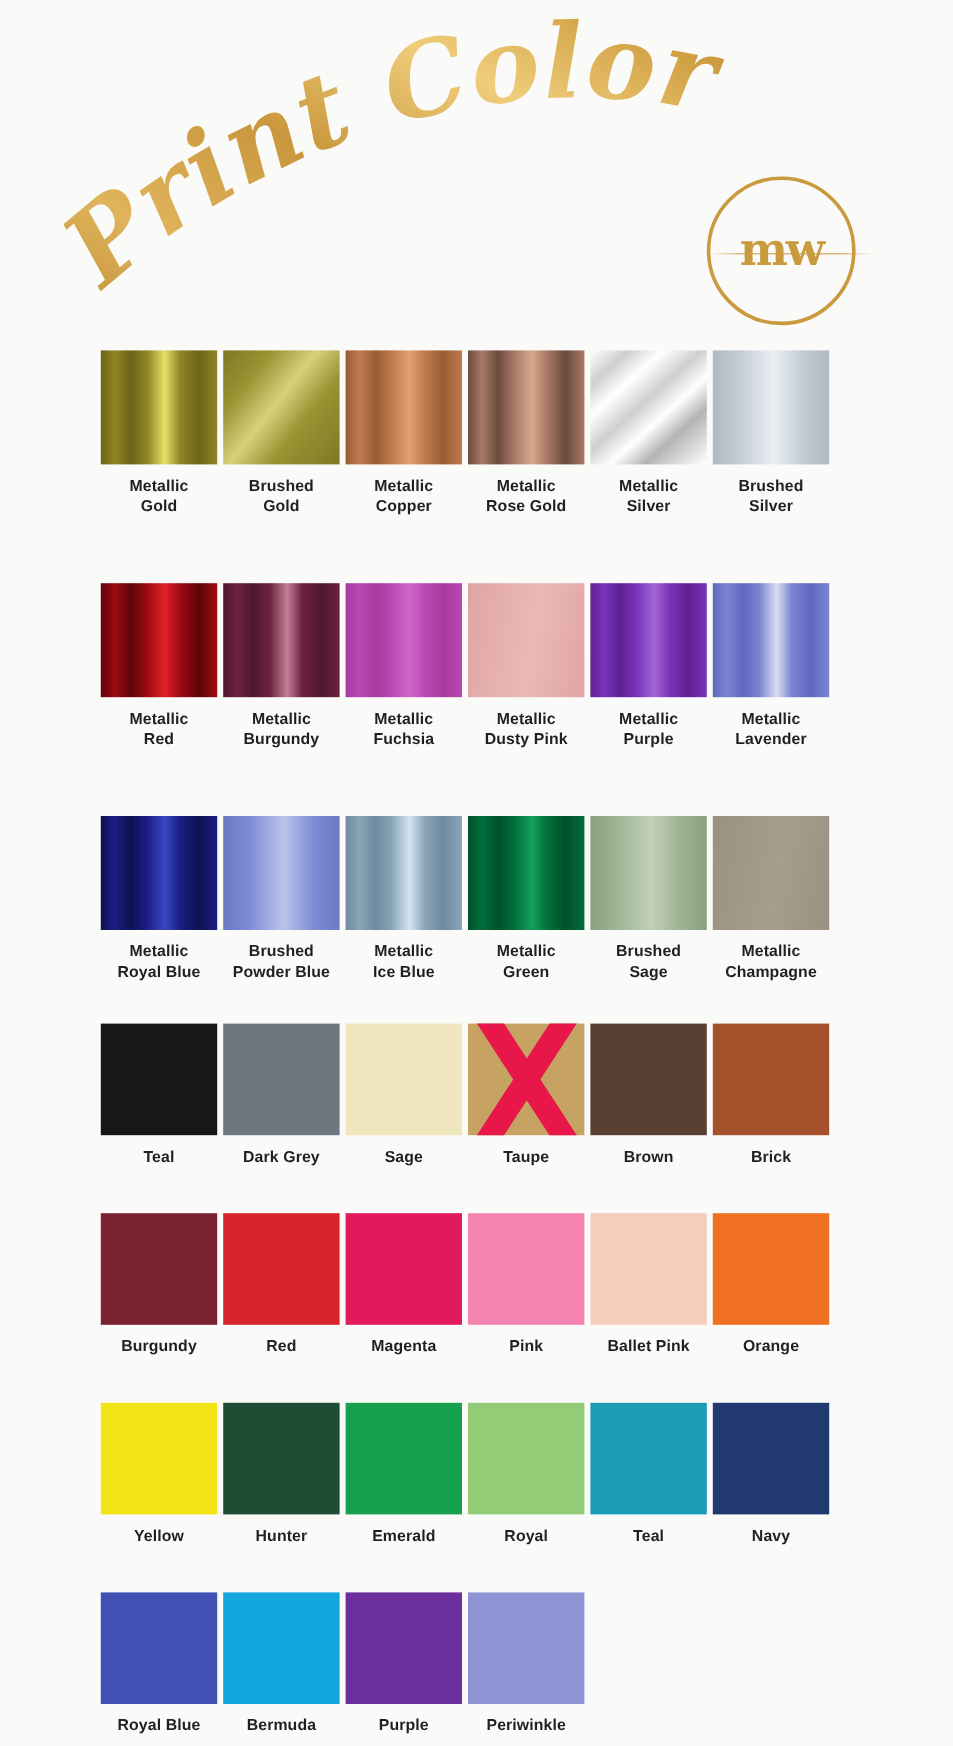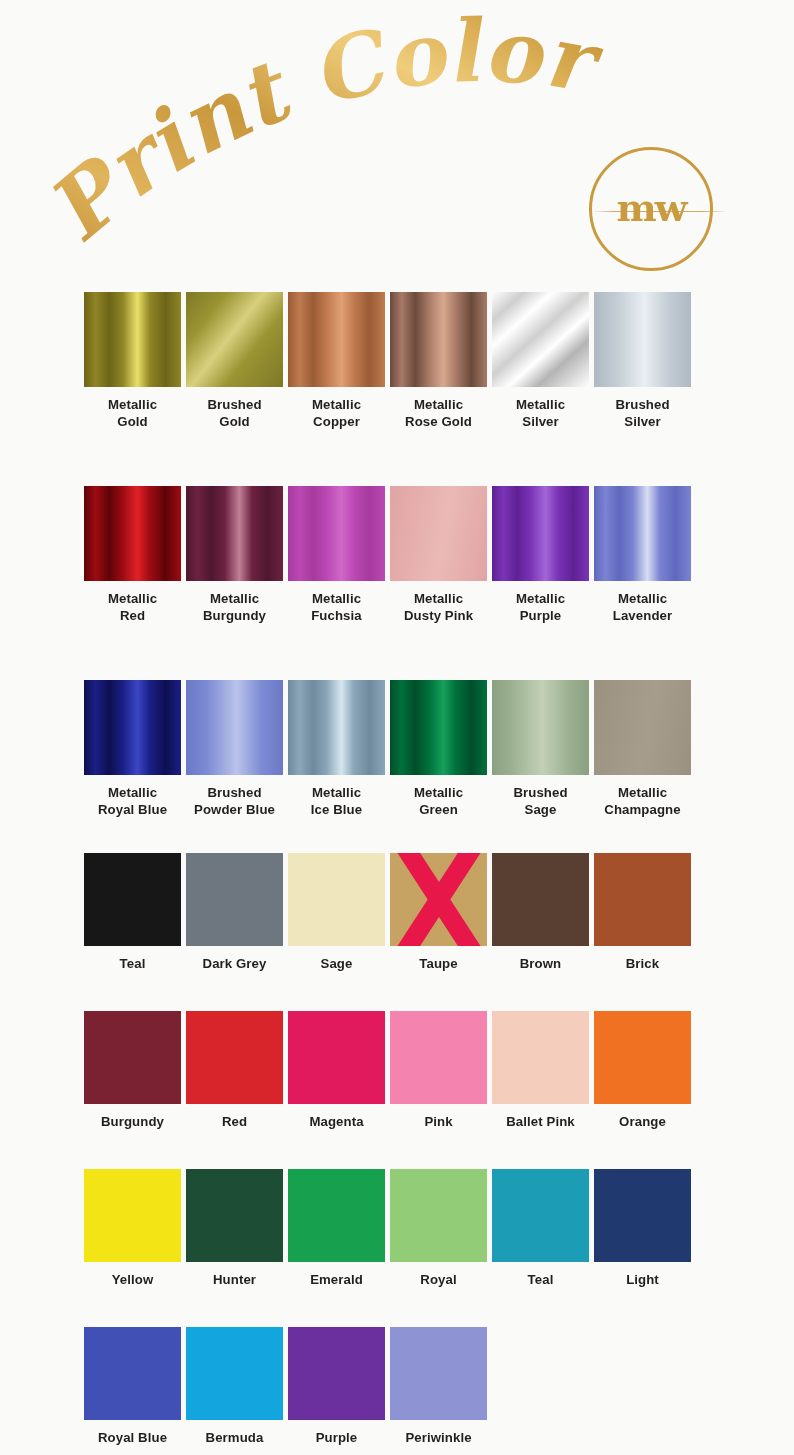--- a/index.html
+++ b/index.html
@@ -330,21 +330,21 @@
       <div class="cell">
         <div class="swatch" style="background: rgb(147, 204, 118);"></div>
         <div class="label">Royal</div>
       </div>
       <div class="cell">
         <div class="swatch" style="background: rgb(28, 156, 181);"></div>
         <div class="label">Teal</div>
       </div>
       <div class="cell">
         <div class="swatch" style="background: rgb(32, 58, 112);"></div>
-        <div class="label">Light</div>
+        <div class="label">Navy</div>
       </div>
       <div class="cell">
         <div class="swatch" style="background: rgb(64, 80, 180);"></div>
         <div class="label">Royal Blue</div>
       </div>
       <div class="cell">
         <div class="swatch" style="background: rgb(19, 165, 221);"></div>
         <div class="label">Bermuda</div>
       </div>
       <div class="cell">

